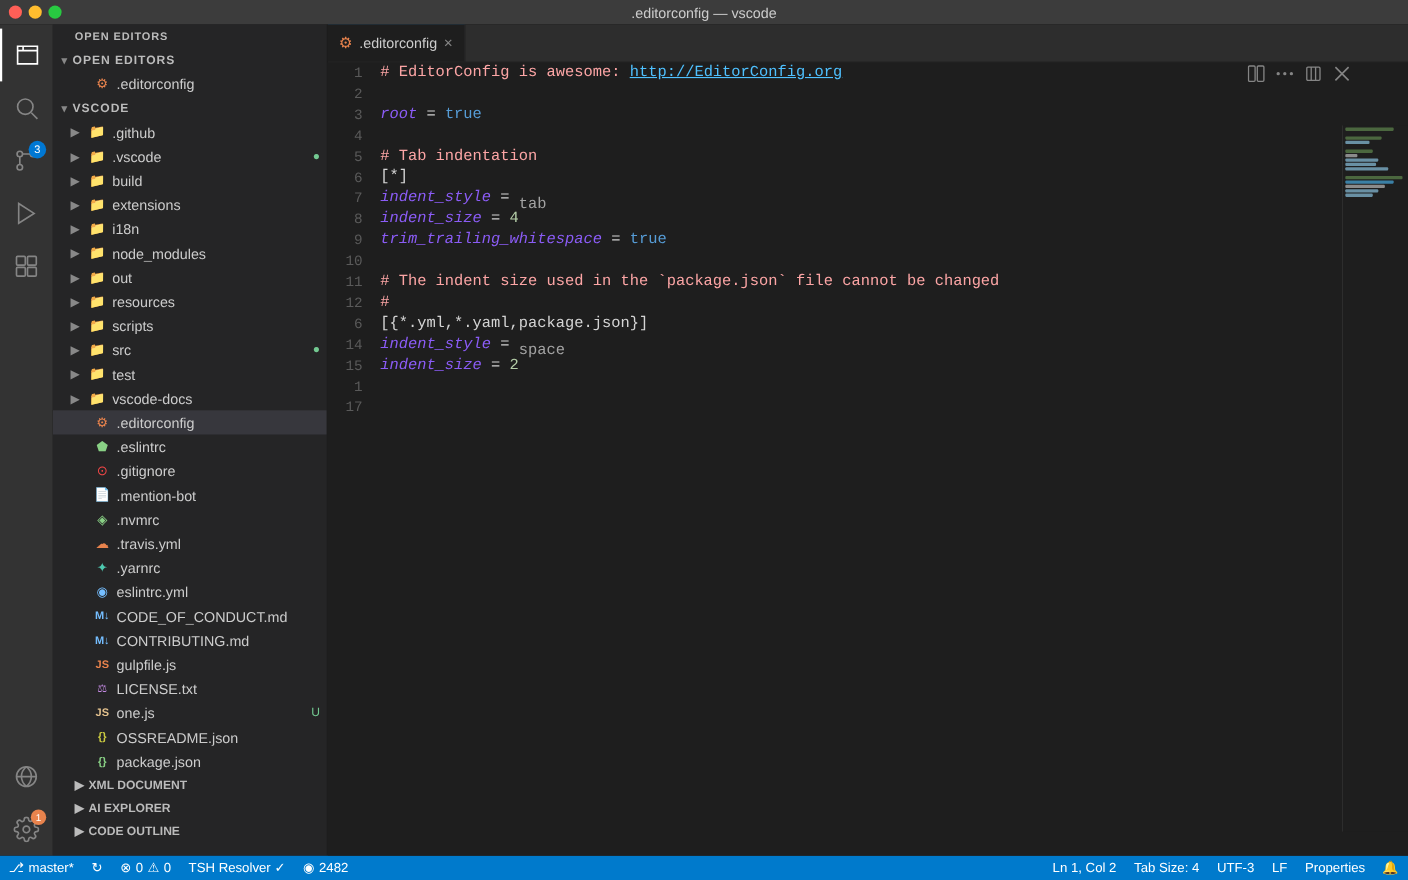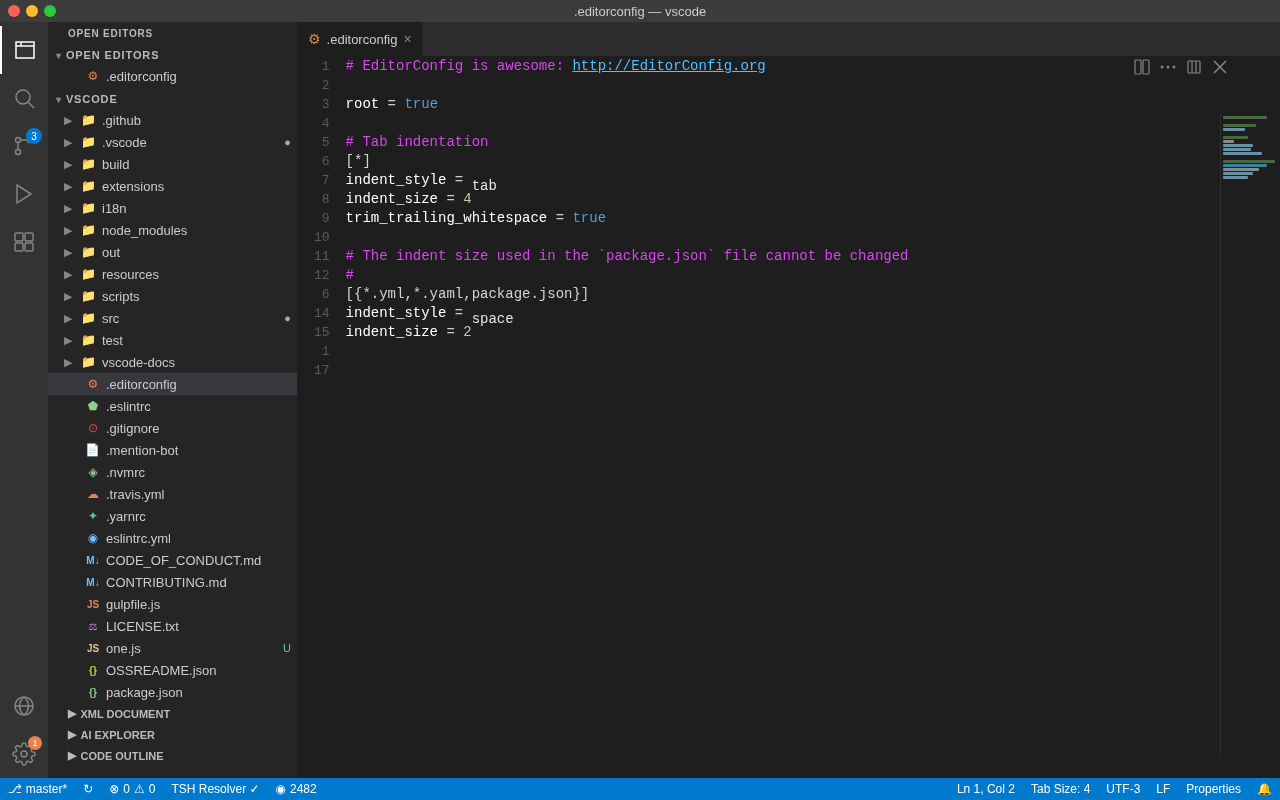--- a/index.html
+++ b/index.html
@@ -270,26 +270,26 @@
       flex: 1;
       padding: 0 60px 0 0;
     }
     .code-line {
       height: 19px;
       display: flex;
       align-items: center;
       white-space: pre;
     }
     
-    .c-comment { color: #d946ef; }
+    .c-comment { color: #fca5a5; }
     .c-link { color: #4fc1ff; text-decoration: underline; }
-    .c-key { color: #ffffff; }
+    .c-key { color: #8b5cf6; font-style: italic; }
     .c-eq { color: #cccccc; }
     .c-val-true { color: #569cd6; }
-    .c-val-str { color: #e5e5e5; margin-top: 12px; }
+    .c-val-str { color: #a3a3a3; margin-top: 12px; }
     .c-val-num { color: #b5cea8; }
     .c-section { color: #d4d4d4; }
 
     
     #status-bar {
       background: #007acc;
       height: 22px;
       display: flex;
       align-items: center;
       font-size: 12px;

